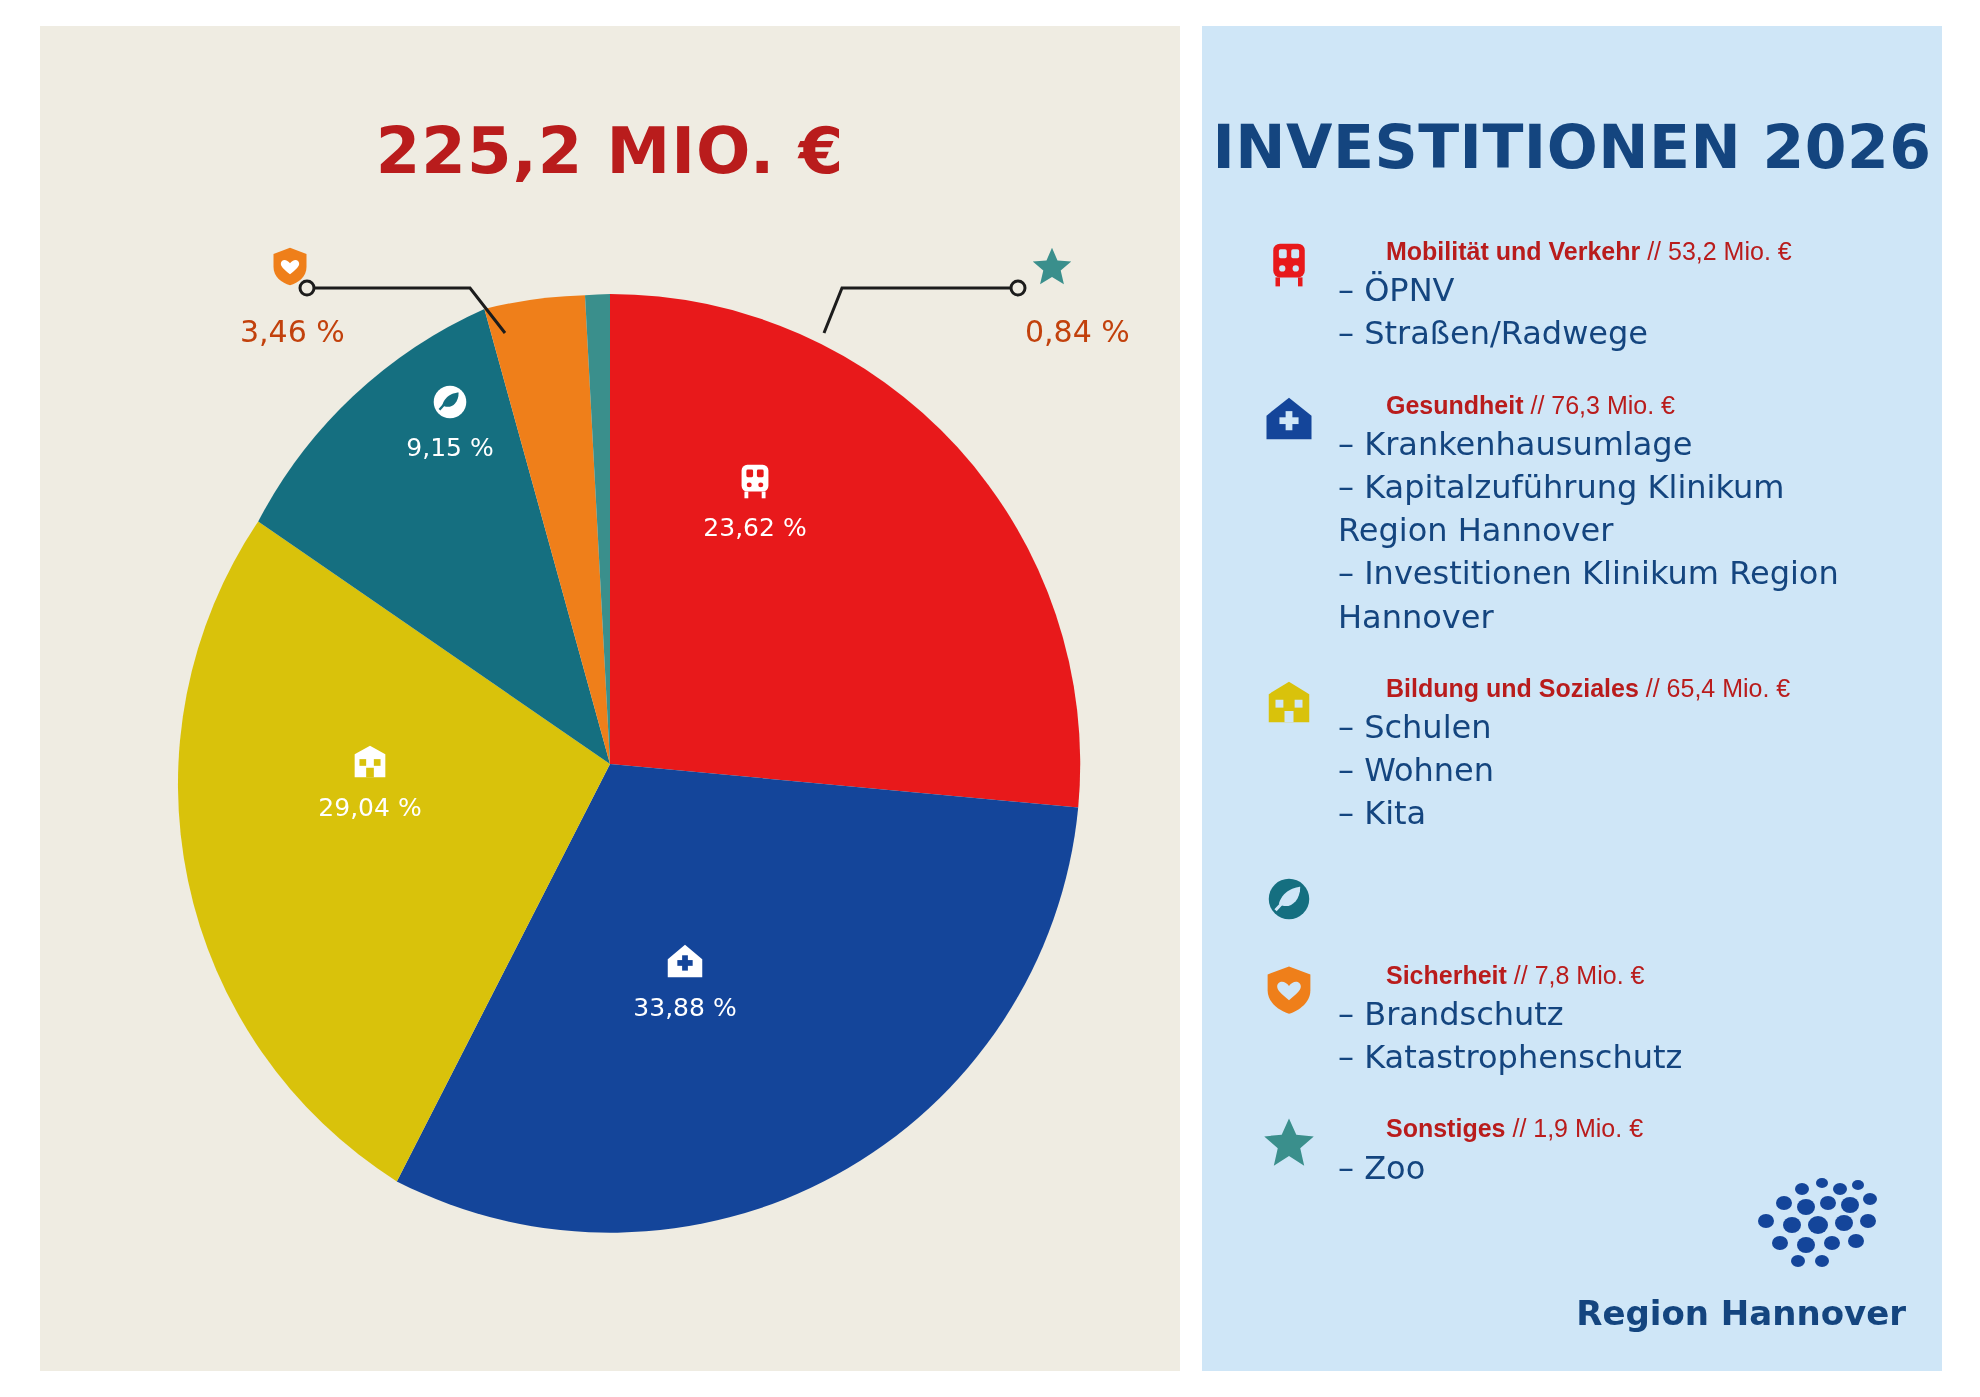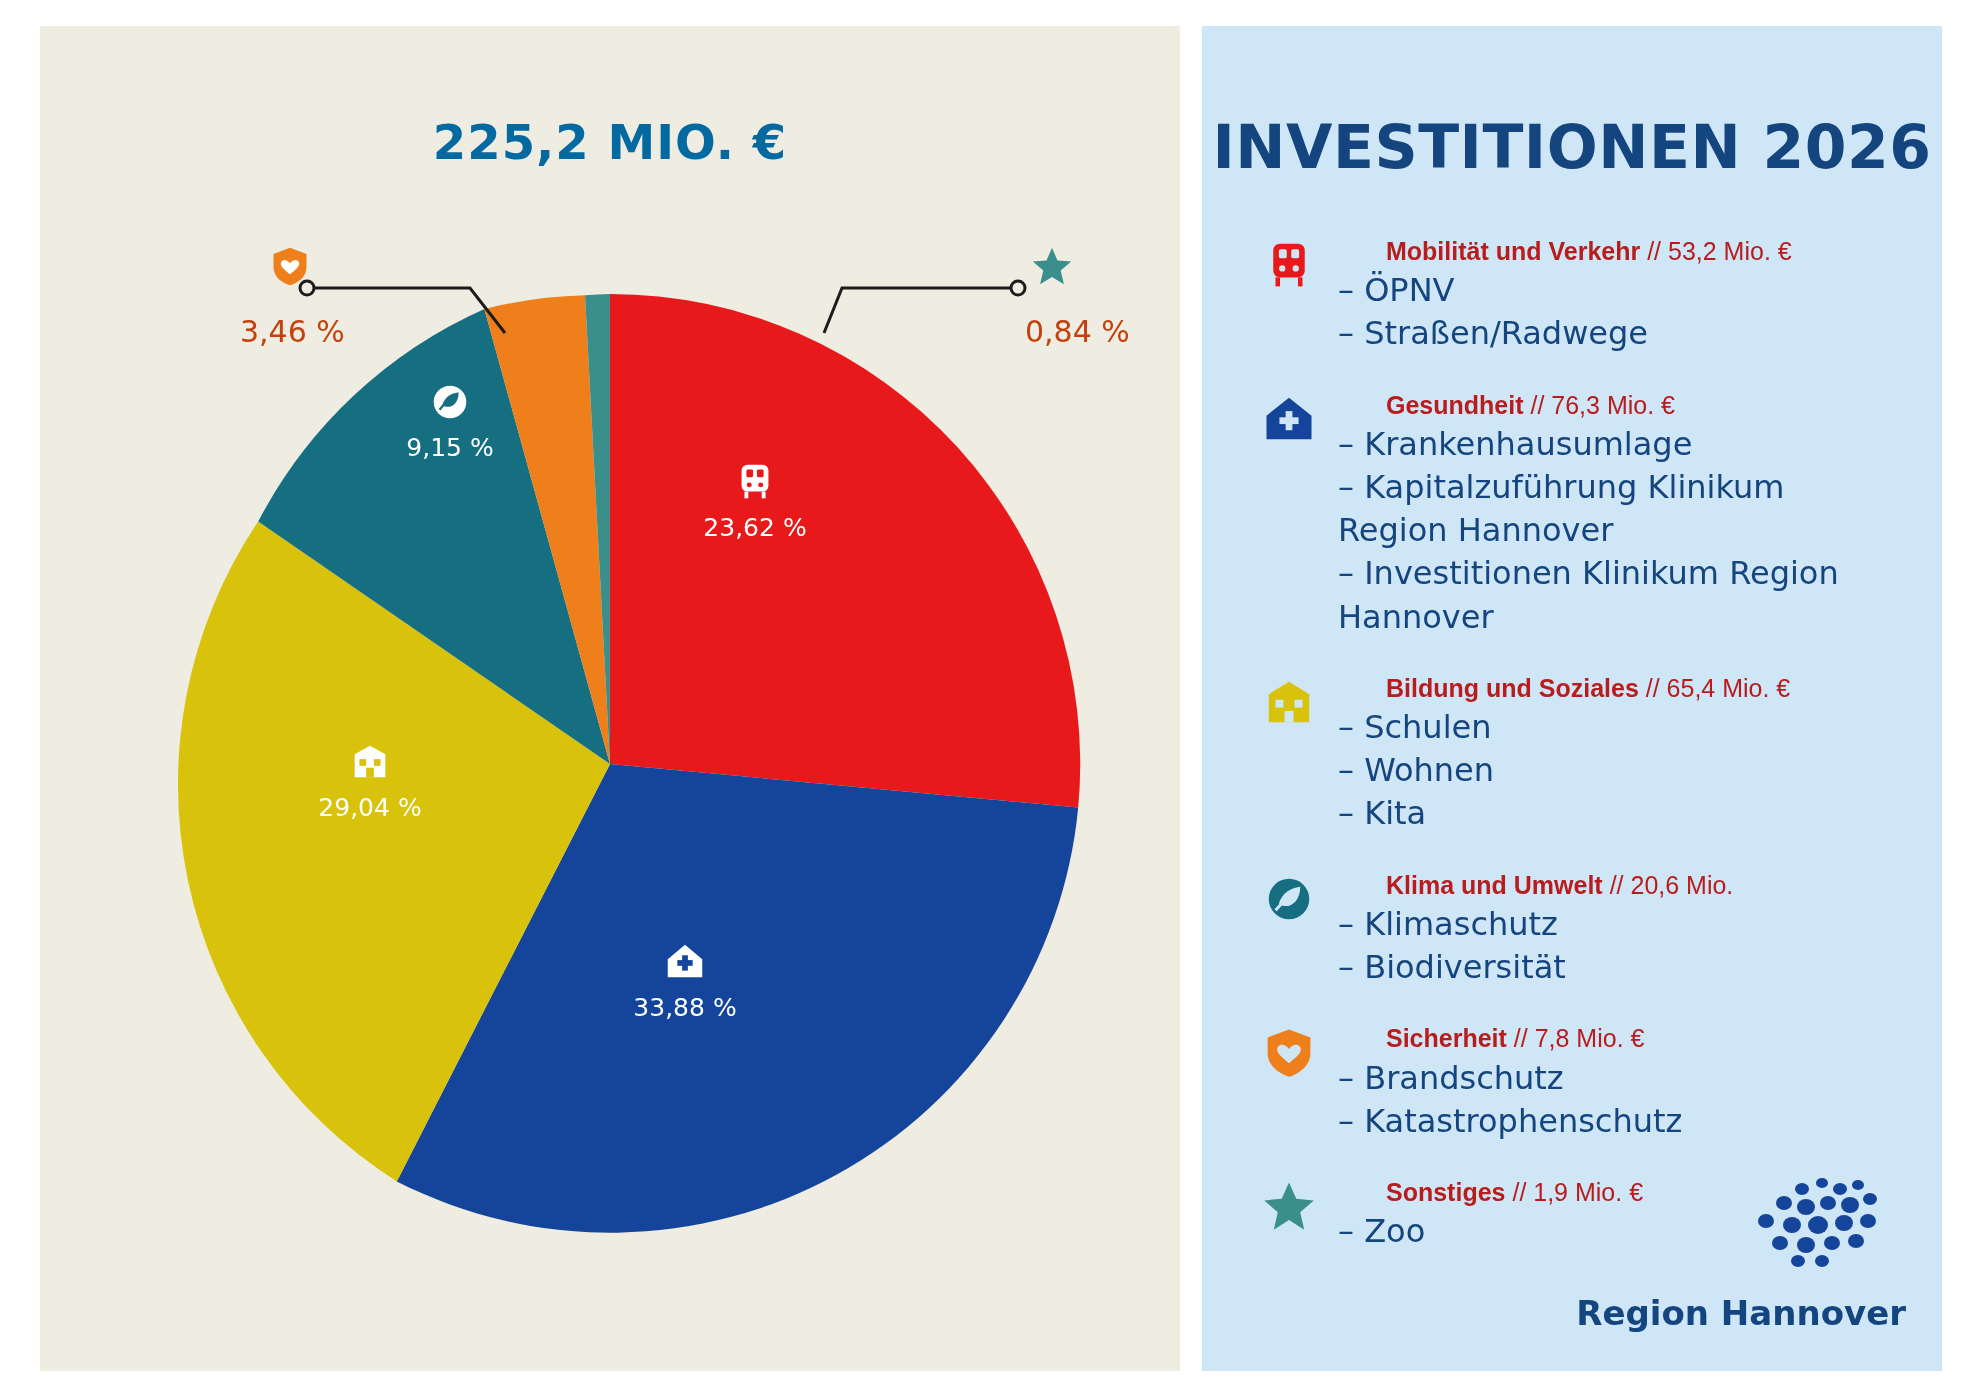--- a/index.html
+++ b/index.html
@@ -25,22 +25,22 @@
   .left-panel {
     position: relative;
     width: 1140px;
     height: 1345px;
     margin: 26px 0 0 40px;
     background: #efece2;
     box-sizing: border-box;
   }
   .chart-title {
     text-align: center;
-    color: #0369a1;
-    font-size: 48px;
+    color: #b91c1c;
+    font-size: 64px;
     font-weight: bold;
     letter-spacing: 1px;
     margin-top: 88px;
     font-family: "DejaVu Sans", sans-serif;
   }
   .pie-wrap {
     position: absolute;
     left: 90px;
     top: 258px;
     width: 960px;
@@ -298,28 +298,20 @@
 – Kita</div>
         </div>
       </div>
 
       <div class="legend-item">
         <svg class="legend-icon" viewBox="0 0 48 48">
           <circle cx="24" cy="24" r="18" fill="#156f80"></circle>
           <path d="M15 28 C19 14, 34 13, 34 13 C34 28, 22 34, 15 28 Z" fill="#cfe6f7"></path>
           <path d="M12 34 C18 27, 27 20, 33 16" stroke="#cfe6f7" stroke-width="2.6" fill="none"></path>
         </svg>
-        <div class="legend-text">
-          <div class="legend-head">
-            <span class="cat">Klima und Umwelt</span>
-            <span class="amt">// 20,6 Mio.</span>
-          </div>
-          <div class="legend-sub">– Klimaschutz
-– Biodiversität</div>
-        </div>
       </div>
 
       <div class="legend-item">
         <svg class="legend-icon" viewBox="0 0 48 48">
           <path d="M24 4 L43 11 L43 25 C43 36 33 43 24 46 C15 43 5 36 5 25 L5 11 Z" fill="#ef7f1a"></path>
           <path d="M24 34 C17.5 28.5 13.5 25.5 13.5 21.8 C13.5 19.2 15.6 17.6 17.8 17.6 C20 17.6 22.5 19.2 24 21.3 C25.5 19.2 28 17.6 30.2 17.6 C32.4 17.6 34.5 19.2 34.5 21.8 C34.5 25.5 30.5 28.5 24 34 Z" fill="#cfe6f7"></path>
         </svg>
         <div class="legend-text">
           <div class="legend-head">
             <span class="cat">Sicherheit</span>

